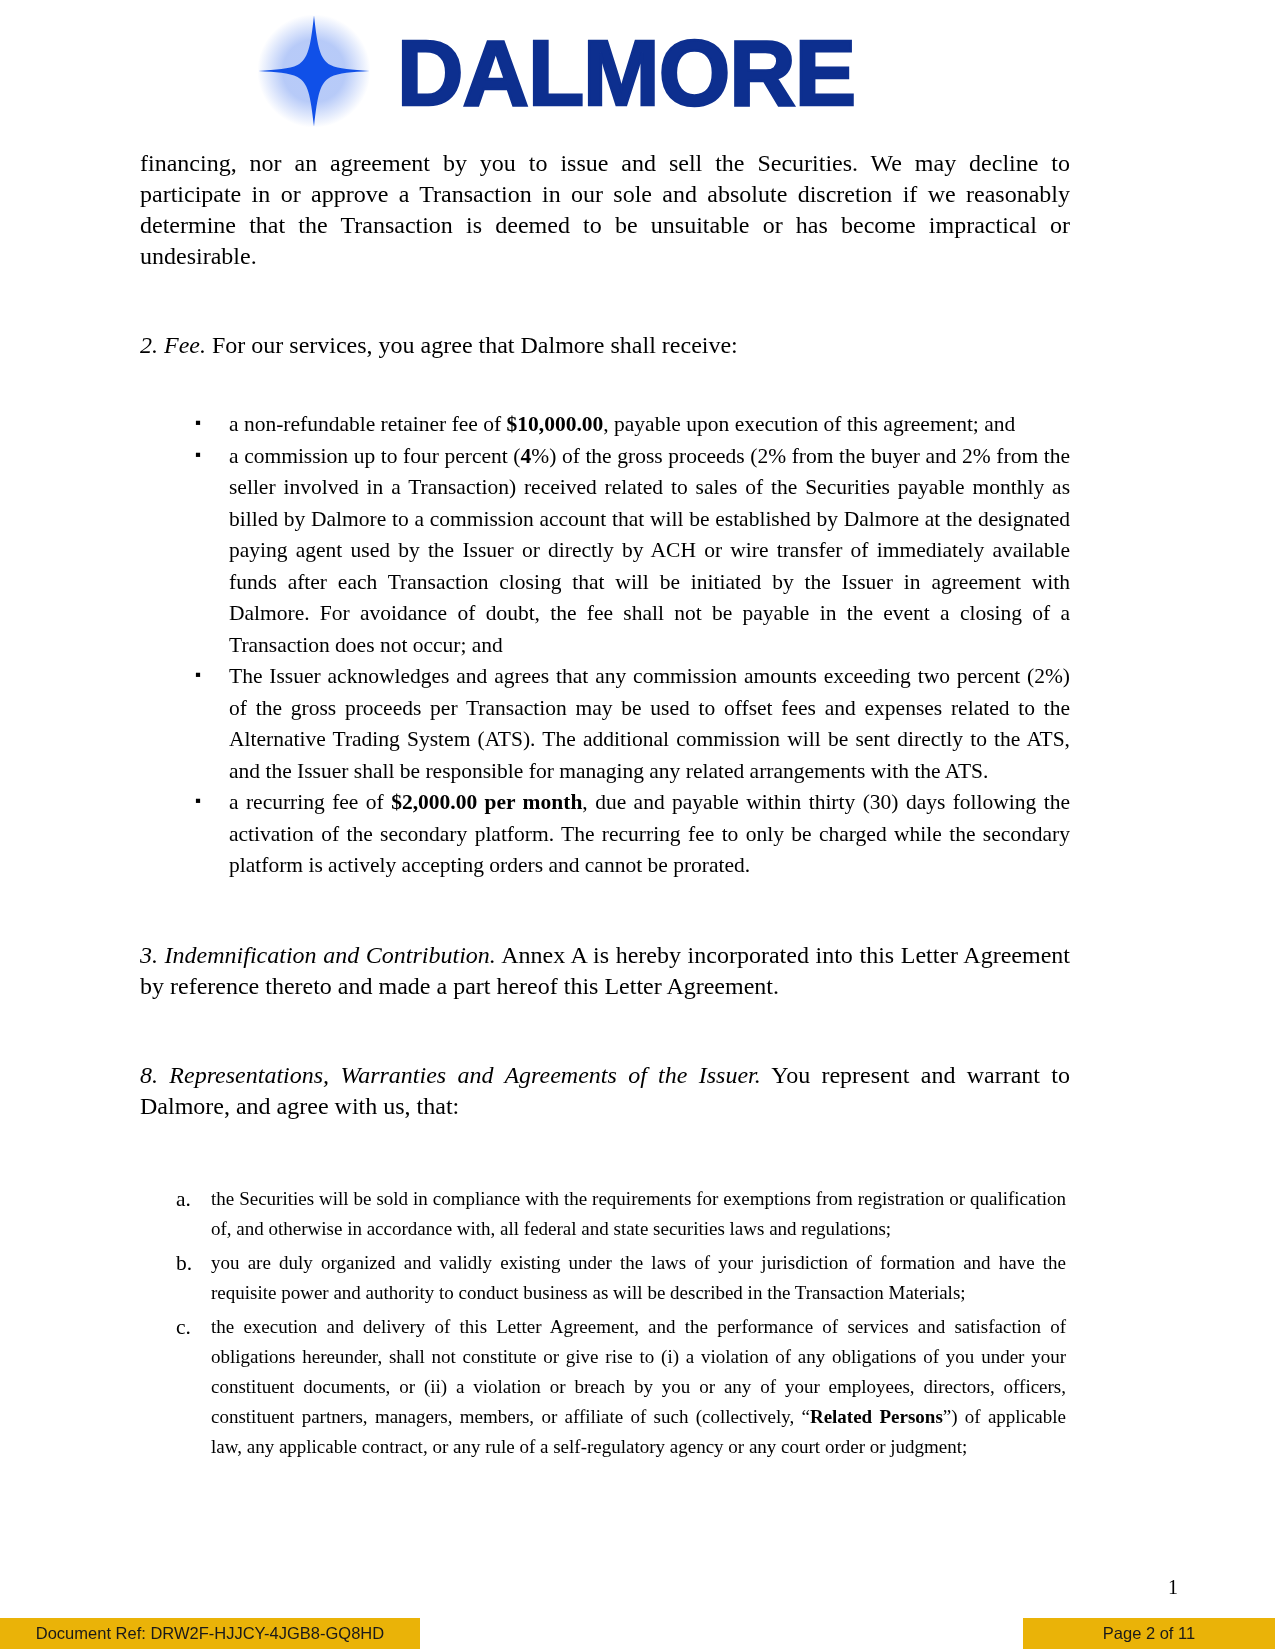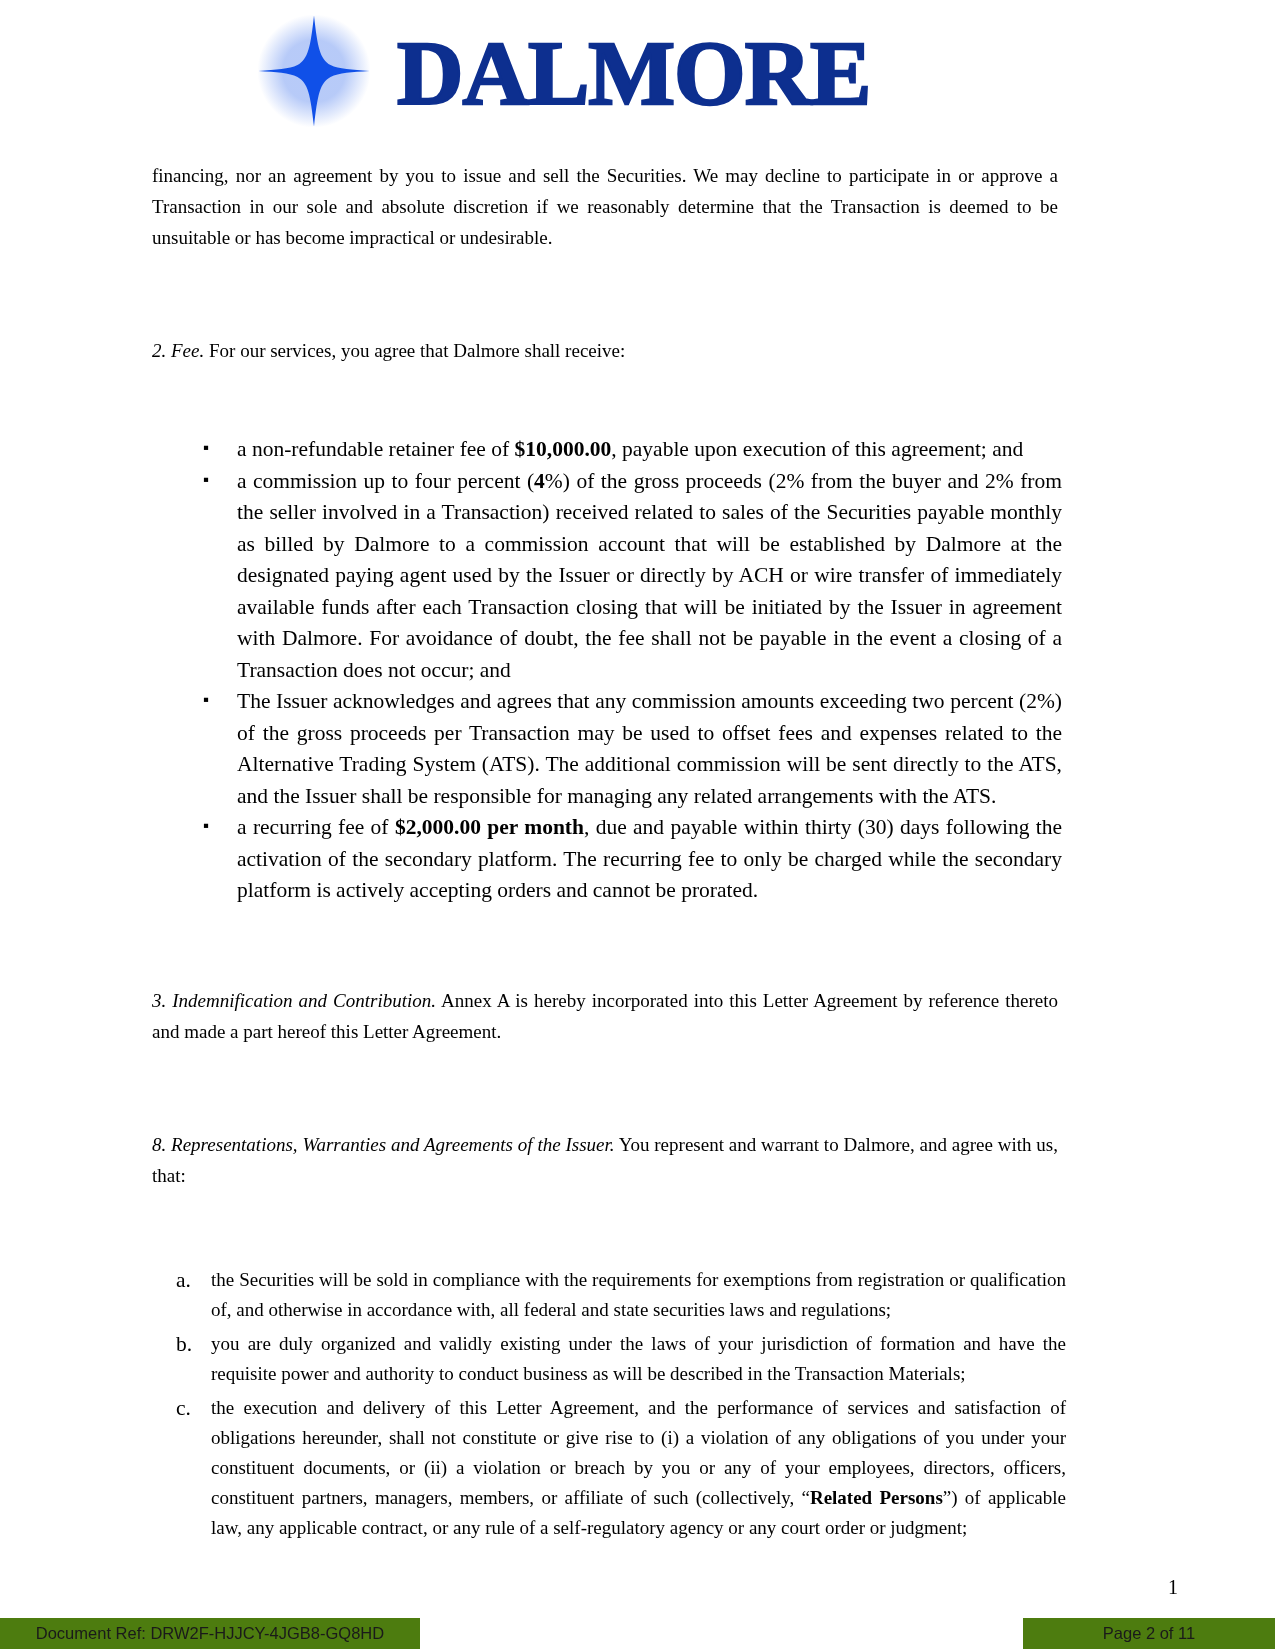--- a/index.html
+++ b/index.html
@@ -36,58 +36,58 @@
     gap: 24px;
   }
   .logo-star {
     width: 118px;
     height: 118px;
     flex: 0 0 auto;
     position: relative;
   }
   .logo-star svg { display: block; }
   .logo-word {
-    font-family: Liberation Serif, serif;
+    font-family: Liberation Sans, sans-serif;
     font-weight: bold;
     font-size: 92px;
     letter-spacing: -1px;
     line-height: 1;
     color: #0d2f8f;
     -webkit-text-stroke: 2.5px #0d2f8f;
     margin-top: 4px;
   }
 
   
   .content {
     position: absolute;
     left: 140px;
     top: 148px;
     width: 930px;
   }
   p.para {
-    margin: 12px;
+    margin: 0;
     text-align: justify;
-    font-size: 19px;
+    font-size: 24px;
     line-height: 31px;
   }
   .indent-block {
     margin-left: 62px;
   }
   .gap-lg { height: 48px; }
   .gap-xl { height: 58px; }
 
   .sec-head {
     font-weight: normal;
     font-style: italic;
   }
 
   
   ul.bullets {
     list-style: none;
-    margin: 8px;
+    margin: 0;
     padding: 0;
   }
   ul.bullets > li {
     position: relative;
     padding-left: 89px;
     margin: 0;
     text-align: justify;
     font-size: 21.5px;
     line-height: 31.5px;
   }
@@ -136,21 +136,21 @@
     right: 97px;
     bottom: 52px;
     font-size: 20px;
     line-height: 1;
     font-family: "Liberation Serif", "DejaVu Serif", serif;
   }
   .footer-bar {
     position: absolute;
     bottom: 0;
     height: 31px;
-    background: #4d7c0f;
+    background: #eab308;
     display: flex;
     align-items: center;
     font-family: "Liberation Sans", "DejaVu Sans", sans-serif;
     font-size: 16.5px;
     color: #1a1a1a;
   }
   .footer-left {
     left: 0;
     width: 420px;
     justify-content: center;

